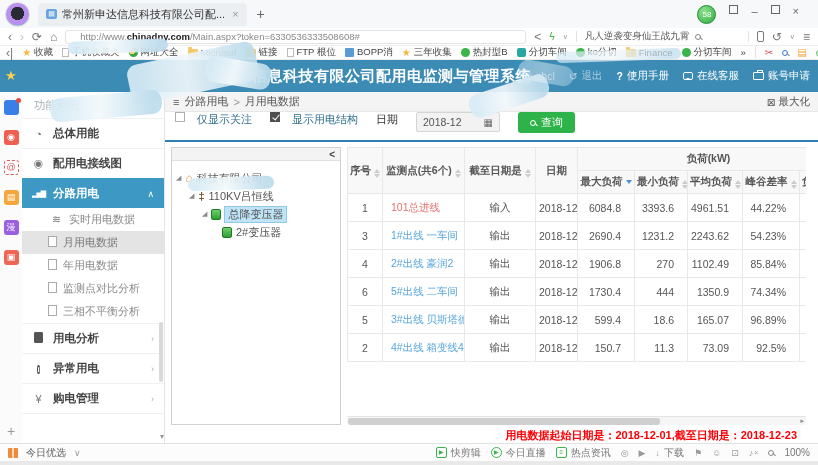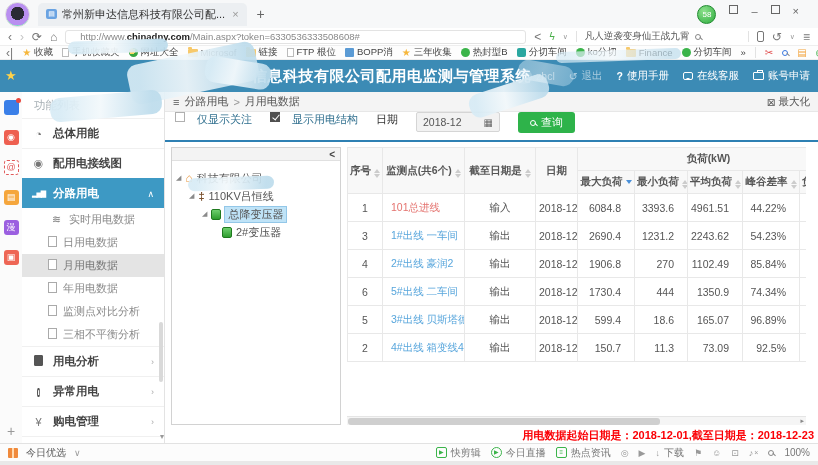--- a/index.html
+++ b/index.html
@@ -129,21 +129,21 @@
   .rd{color:#e4736f;text-align:left;padding-left:8px}
   .sort{display:inline-flex;flex-direction:column;gap:1px;margin-left:3px;vertical-align:1px}
   .sort i{width:0;height:0;border-left:3px solid transparent;border-right:3px solid transparent;display:block}
   .sort .u{border-bottom:4px solid #cccccc}
   .sort .d{border-top:4px solid #cccccc}
   .sort .d.on{border-top-color:#4a90d9}
   .hscroll{position:absolute;left:0;bottom:0;width:100%;height:9px;background:#f5f5f5;border-top:1px solid #e5e5e5;display:flex;align-items:center}
   .hthumb{margin-left:1px;width:68%;height:7px;background:#cfcfcf;border-radius:3px}
   .harr{margin-left:auto;color:#888;font-size:7px;padding-right:2px}
 
-  .note{height:18px;text-align:right;color:#fb0006;font-weight:bold;font-size:11px;padding:3px 4px 0 0}
+  .note{height:18px;text-align:right;color:#fb0006;font-weight:bold;font-size:11px;padding:3px 21px 0 0}
 
   
   .task{position:absolute;left:0;top:443px;width:818px;height:18px;background:#fcfcfc;border-top:1px solid #e2e2e2;display:flex;align-items:center;gap:8px;padding:0 8px;font-size:10px;color:#555;white-space:nowrap}
   .gift{width:10px;height:10px;background:#f08a3c;border-radius:1px;position:relative}
   .gift::after{content:"";position:absolute;left:4px;top:0;width:2px;height:10px;background:#ffd9b0}
   .tick{color:#8a8a8a;text-decoration:underline;overflow:hidden;text-overflow:ellipsis;max-width:300px}
   .taskr{margin-left:auto;display:flex;align-items:center;gap:10px;color:#777}
   .gbox{width:11px;height:11px;border:1px solid #3bb44a;color:#3bb44a;border-radius:2px;font-size:6px;line-height:9px;text-align:center}
   .gcirc{width:11px;height:11px;border:1px solid #3bb44a;color:#3bb44a;border-radius:50%;font-size:6px;line-height:9px;text-align:center}
   .titem{display:flex;align-items:center;gap:4px}
@@ -315,24 +315,20 @@
       <span>配用电接线图</span>
     </div>
     <div class="nitem on">
       <span class="nico" style="font-size:7px;letter-spacing:-1px">▂▅▇</span>
       <span>分路用电</span>
       <span class="nchev">∧</span>
     </div>
     <div class="nsub">
         <span class="nico">≋</span>
         <span>实时用电数据</span>
-      </div>
-    <div class="nsub">
-        <span class="copyi"></span>
-        <span>日用电数据</span>
       </div>
     <div class="nsub sel">
         <span class="copyi"></span>
         <span>月用电数据</span>
       </div>
     <div class="nsub">
         <span class="copyi"></span>
         <span>年用电数据</span>
       </div>
     <div class="nsub">

